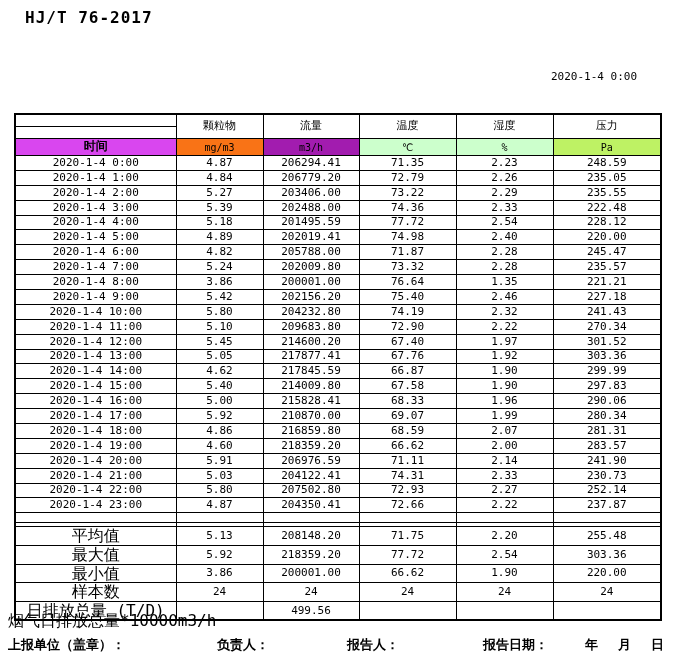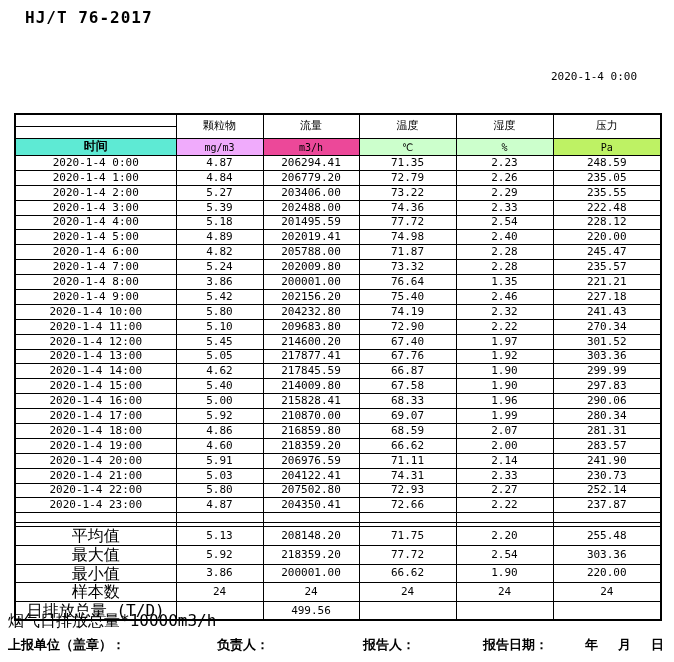--- a/index.html
+++ b/index.html
@@ -27,21 +27,21 @@
   tr.blank td { height:9px; }
   tr.blank2 td { height:3px; }
   tbody.summary-rows td { height:13.9px; }
   tbody.summary-rows td.sum-label { font-size:16px; }
 
   .note { position:absolute; left:8px; top:611px; font-size:16px; font-weight:normal; }
   .sigline { position:absolute; top:636px; left:0; width:657px; height:20px; font-size:13px; font-weight:bold; }
   .sigline span { position:absolute; top:0; }
   .lbl-unit { left:8px; }
   .lbl-resp { left:217px; }
-  .lbl-rep { left:363px; }
+  .lbl-rep { left:347px; }
   .lbl-date { left:483px; }
   .lbl-year { left:585px; }
   .lbl-month { left:618px; }
   .lbl-day { left:651px; }
 </style>
 </head>
 <body>
 
 <div class="page">
 
@@ -64,23 +64,23 @@
         <td class="colname" rowspan="2">颗粒物</td>
         <td class="colname" rowspan="2">流量</td>
         <td class="colname" rowspan="2">温度</td>
         <td class="colname" rowspan="2">湿度</td>
         <td class="colname" rowspan="2">压力</td>
       </tr>
       <tr class="hdr">
         <td></td>
       </tr>
       <tr class="units">
-        <td class="time-h" style="background: #5eead4;">时间</td>
-        <td style="background: #f0abfc;">mg/m3</td>
-        <td style="background: #ec4899;">m3/h</td>
+        <td class="time-h" style="background: #d946ef;">时间</td>
+        <td style="background: #f97316;">mg/m3</td>
+        <td style="background: #a21caf;">m3/h</td>
         <td style="background: rgb(204, 255, 204);">℃</td>
         <td style="background: rgb(204, 255, 204);">%</td>
         <td style="background: #bef264;">Pa</td>
       </tr>
     </thead>
     <tbody class="body-rows">
         <tr>
           <td>2020-1-4 0:00</td>
           <td>4.87</td>
           <td>206294.41</td>

